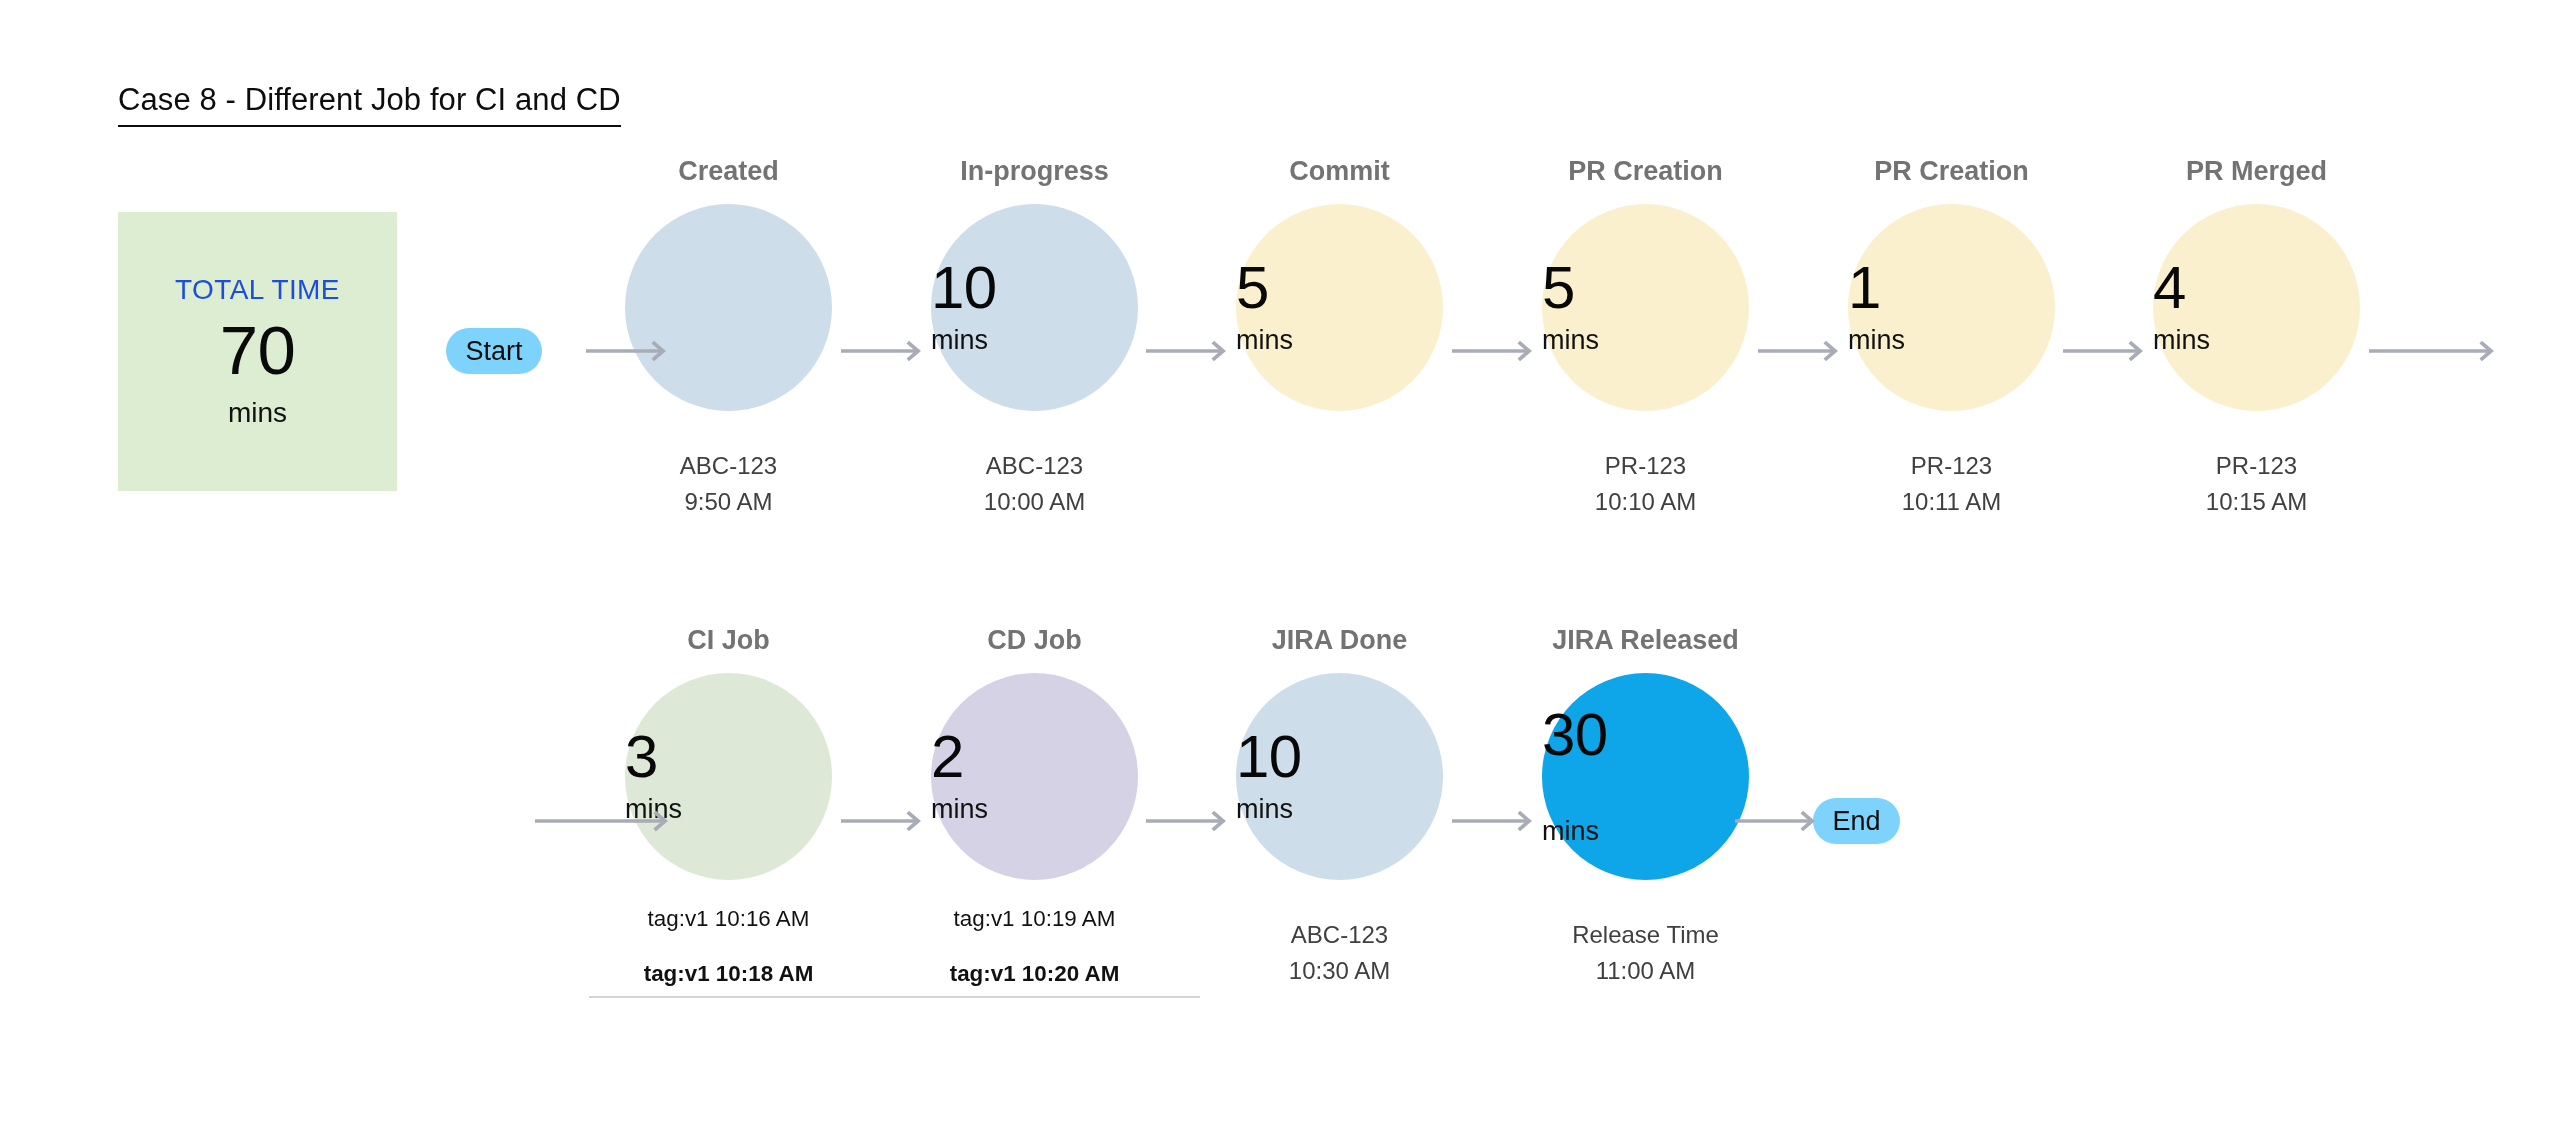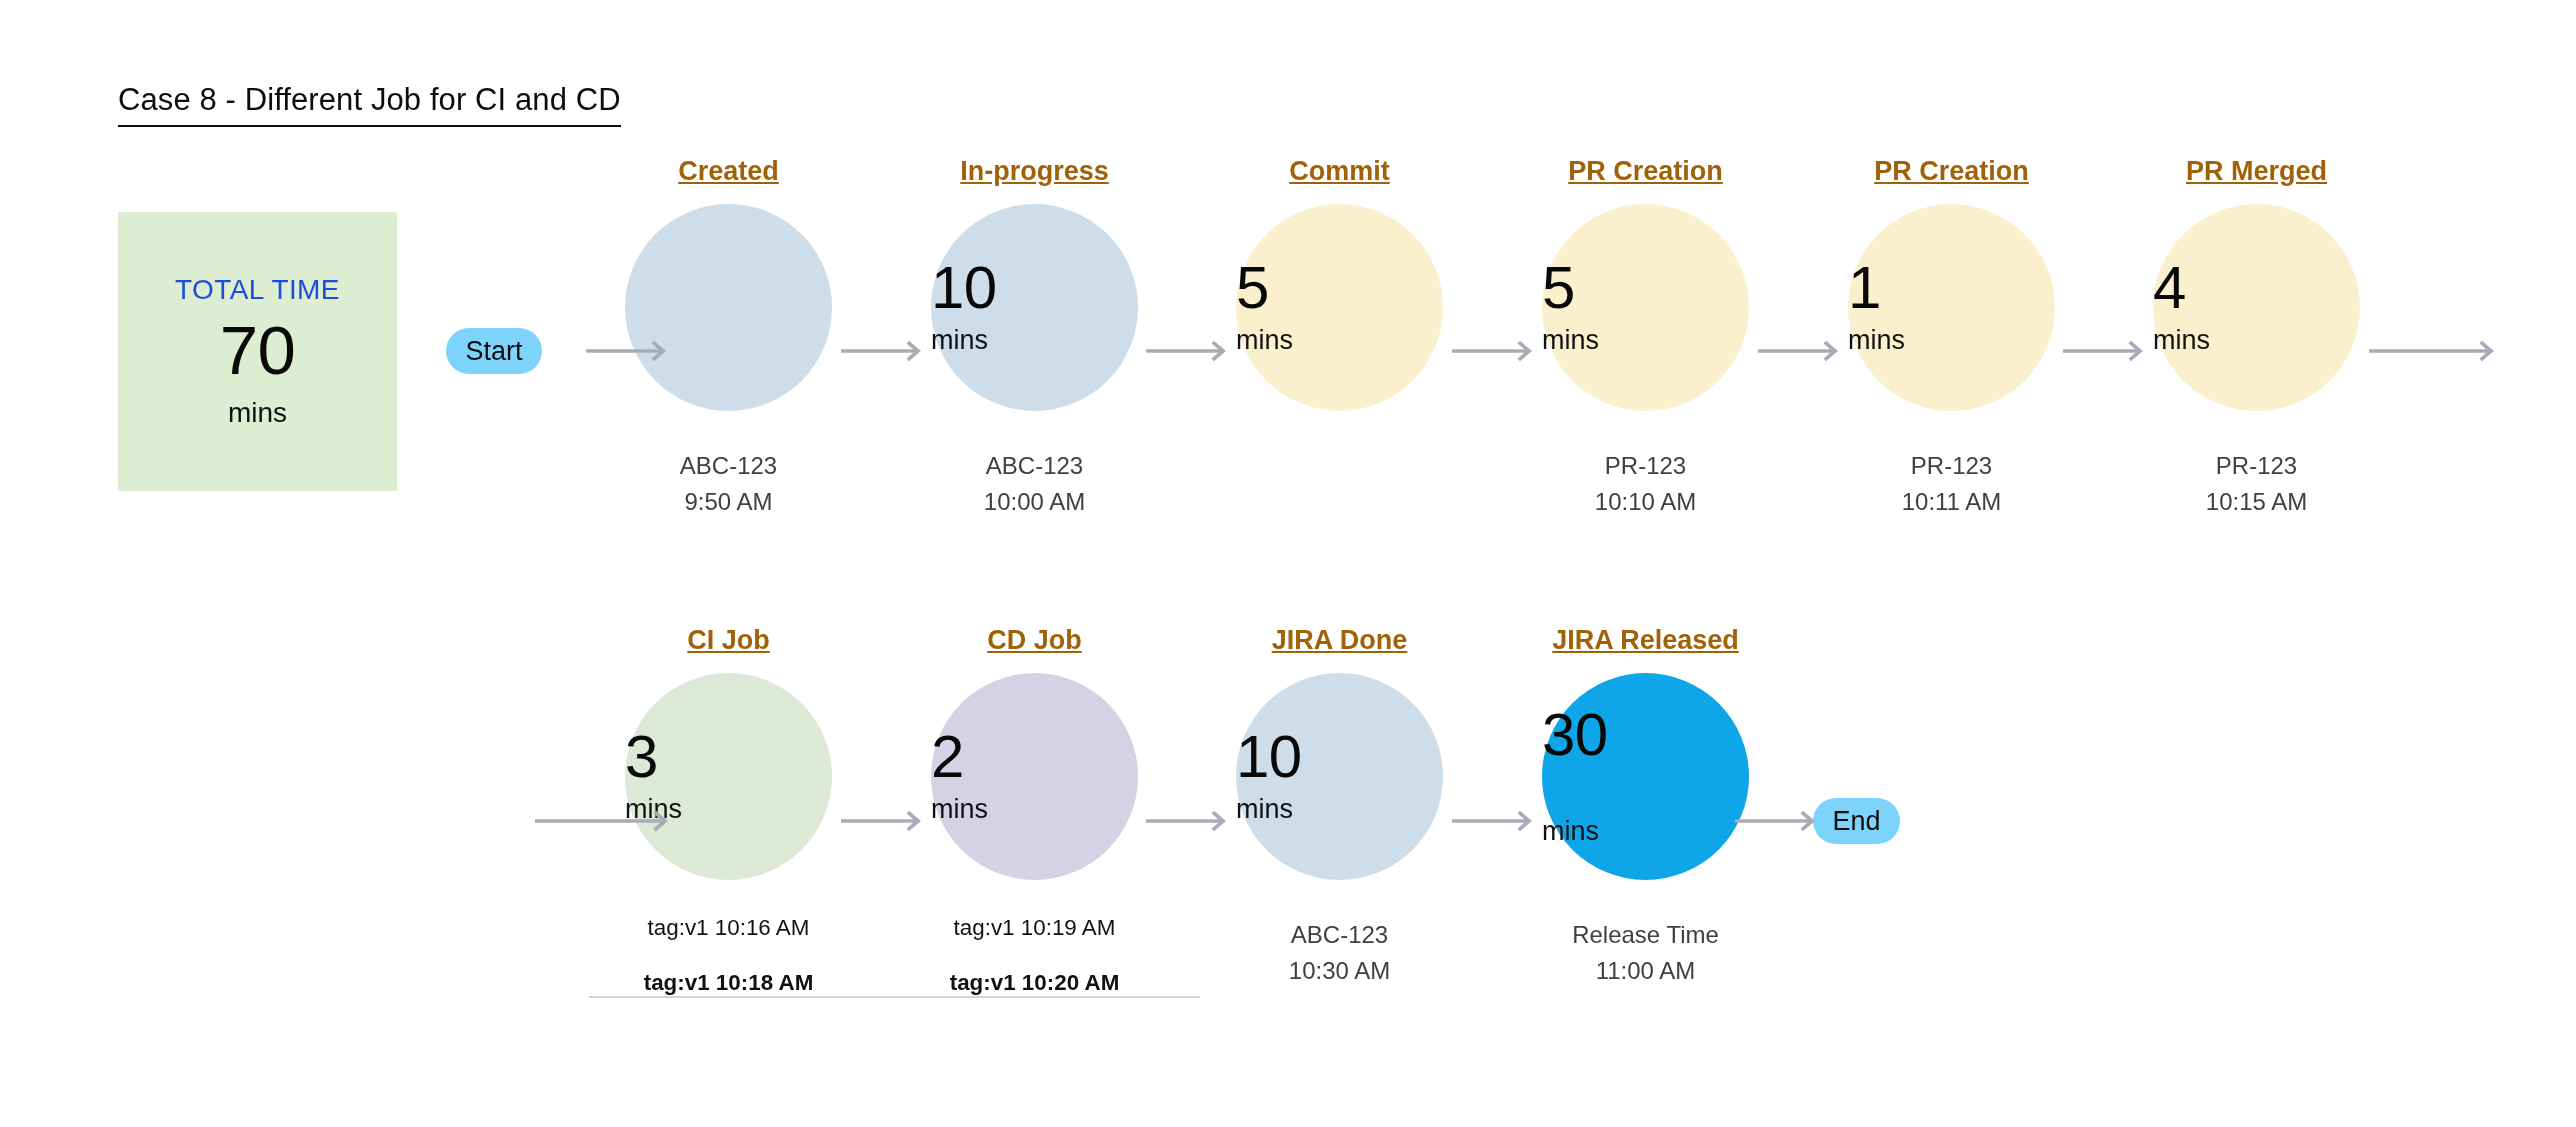--- a/index.html
+++ b/index.html
@@ -78,25 +78,24 @@
 
   
   .node {
     position: absolute;
     width: 253px;
     text-align: center;
   }
   .node-title {
     font-size: 27px;
     font-weight: 700;
-    color: #a16207;
+    color: #737373;
     height: 34px;
     line-height: 34px;
     white-space: nowrap;
-    text-decoration: underline;
   }
   .node-circle-wrap {
     position: relative;
     width: 253px;
     height: 221px;
     display: flex;
     align-items: center;
     justify-content: center;
     margin-top: 9px;
   }
@@ -127,21 +126,21 @@
   }
   .node-meta-line {
     font-size: 24px;
     font-weight: 400;
     color: #404040;
     line-height: 1.52;
     white-space: nowrap;
   }
 
   
-  .node-meta.tagged { margin-top: 25px; }
+  .node-meta.tagged { margin-top: 16px; }
   .tag-line {
     font-size: 22.4px;
     font-weight: 400;
     color: #111;
     line-height: 1.46;
     white-space: nowrap;
   }
   .tag-line.bold { font-weight: 700; }
   .tag-spacer { height: 22.4px; }
 

